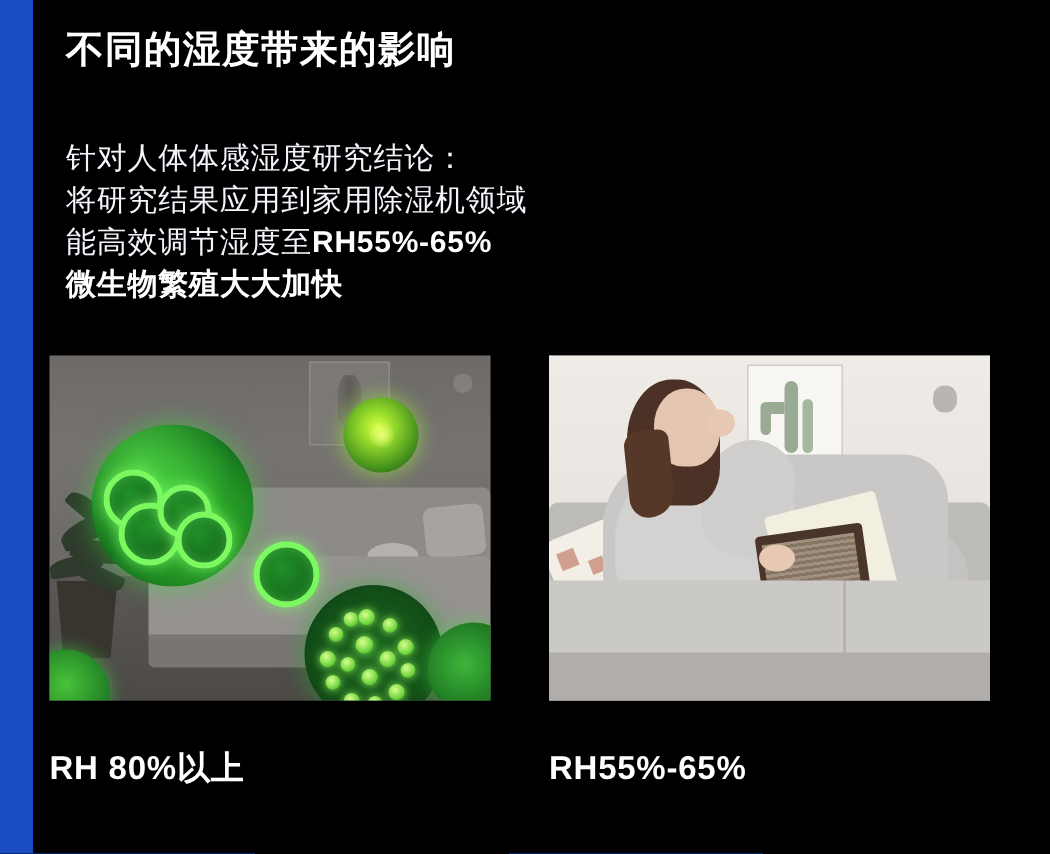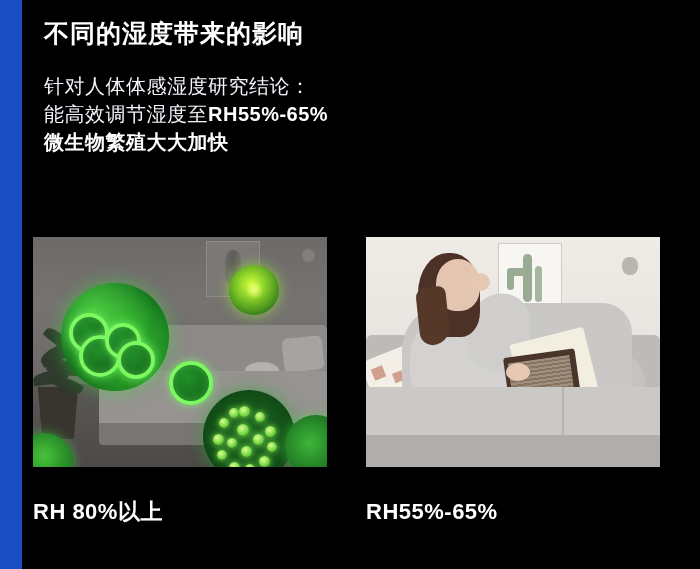--- a/index.html
+++ b/index.html
@@ -34,21 +34,21 @@
     font-size: 25px;
     font-weight: bold;
     letter-spacing: 1px;
     line-height: 34px;
     white-space: nowrap;
   }
 
   #bodycopy {
     position: absolute;
     left: 44px;
-    top: 72px;
+    top: 92px;
     color: #f2f5fb;
     font-size: 20px;
     line-height: 28px;
     letter-spacing: 0.5px;
     white-space: nowrap;
   }
   #bodycopy .line { display: block; }
   #bodycopy .b { font-weight: bold; color: #ffffff; }
   #bodycopy .line-strong { font-weight: bold; color: #ffffff; }
 
@@ -311,20 +311,21 @@
 <body>
 
 <div id="page">
 
   <div id="left-seam"></div>
 
   <div id="headline">不同的湿度带来的影响</div>
 
   <div id="bodycopy">
     <span class="line">针对人体体感湿度研究结论：</span>
+    <span class="line">将研究结果应用到家用除湿机领域</span>
     <span class="line"><span>能高效调节湿度至</span><span class="b">RH55%-65%</span></span>
     <span class="line line-strong">微生物繁殖大大加快</span>
   </div>
 
   <div class="photo" id="photo-left">
     <div class="room-wall"></div>
     <div class="room-floor"></div>
     <div class="l-frame"></div>
     <div class="l-knob"></div>
 

